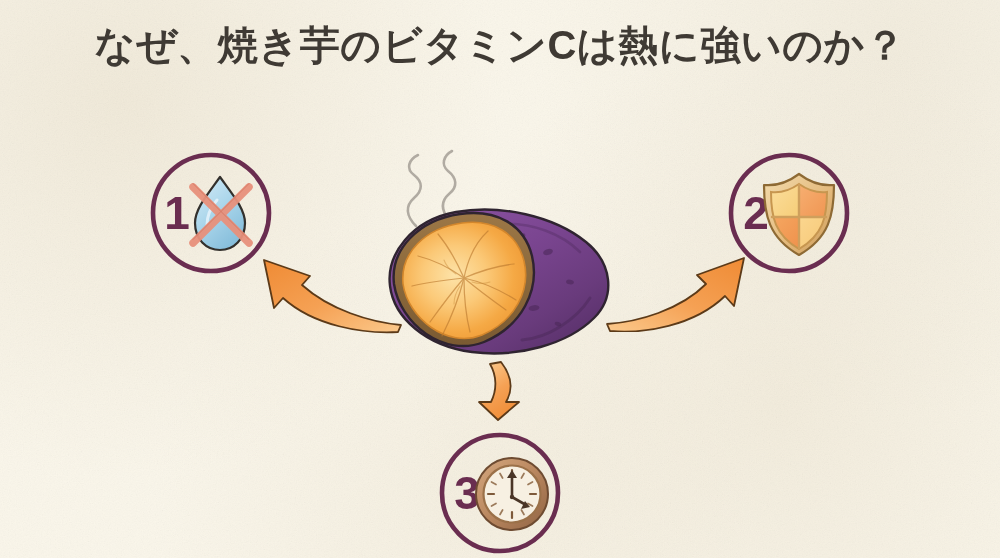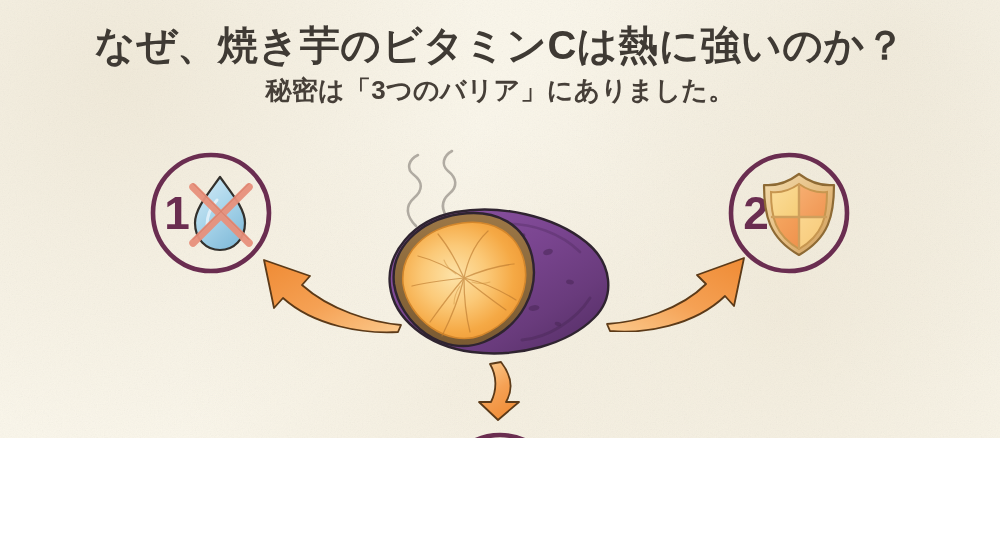--- a/index.html
+++ b/index.html
@@ -9,21 +9,21 @@
   body {
     width: 1000px;
     height: 558px;
     overflow: hidden;
     font-family: "Liberation Sans", "DejaVu Sans", sans-serif;
   }
 
   #infographic {
     position: relative;
     width: 1000px;
-    height: 438px;
+    height: 558px;
     background-color: #faf6ea;
     background-image:
       radial-gradient(circle at 12% 18%, rgba(228,218,196,0.45) 0%, rgba(228,218,196,0) 38%),
       radial-gradient(circle at 78% 72%, rgba(230,220,198,0.40) 0%, rgba(230,220,198,0) 42%),
       radial-gradient(circle at 45% 90%, rgba(235,226,206,0.35) 0%, rgba(235,226,206,0) 40%),
       radial-gradient(circle at 90% 10%, rgba(222,212,190,0.30) 0%, rgba(222,212,190,0) 35%);
     overflow: hidden;
   }
 
   
@@ -119,21 +119,20 @@
         <feComponentTransfer in="g" result="c">
           <feFuncA type="linear" slope="0.16"></feFuncA>
         </feComponentTransfer>
       </filter>
     </defs>
     <rect width="1000" height="558" filter="url(#grainFilter)" fill="#c8bca2"></rect>
   </svg>
 
   <div class="heading-block">
     <h1 class="main-title">なぜ、焼き芋のビタミンCは熱に強いのか？</h1>
-    <h2 class="sub-title">秘密は「3つのバリア」にありました。</h2>
   </div>
 
   <div id="steam">
     <svg viewBox="0 0 110 90" aria-hidden="true">
       <g fill="none" stroke="#9a948c" stroke-width="2.6" stroke-linecap="round" opacity="0.75">
         <path d="M33 86 C 23 76, 22 66, 31 58 C 40 50, 40 42, 31 35 C 23 29, 25 20, 35 15"></path>
         <path d="M66 80 C 58 70, 58 61, 66 54 C 75 47, 74 38, 65 31 C 58 25, 60 16, 69 11"></path>
       </g>
     </svg>
   </div>

